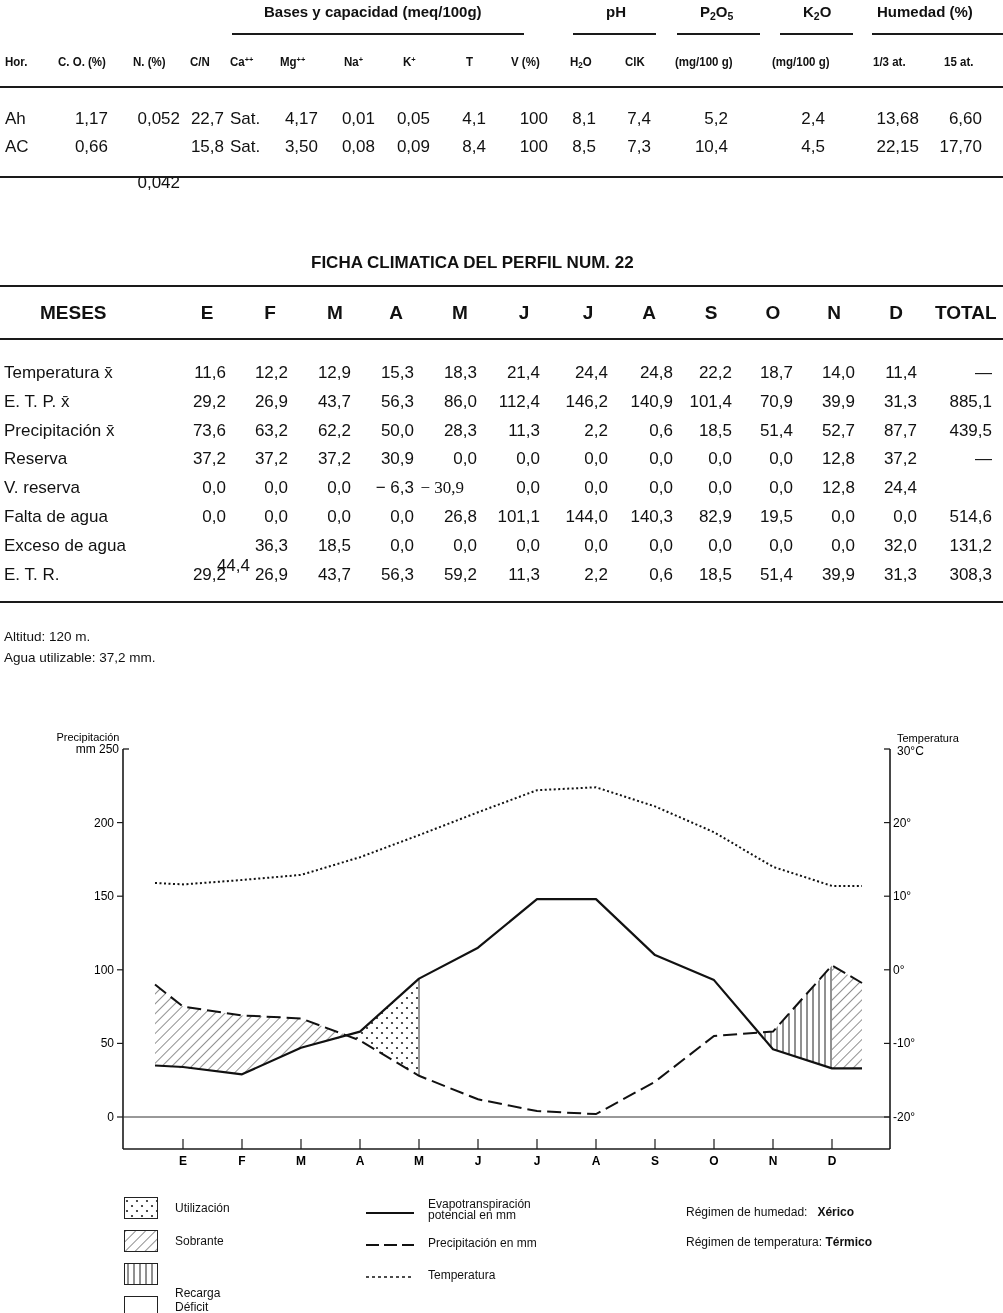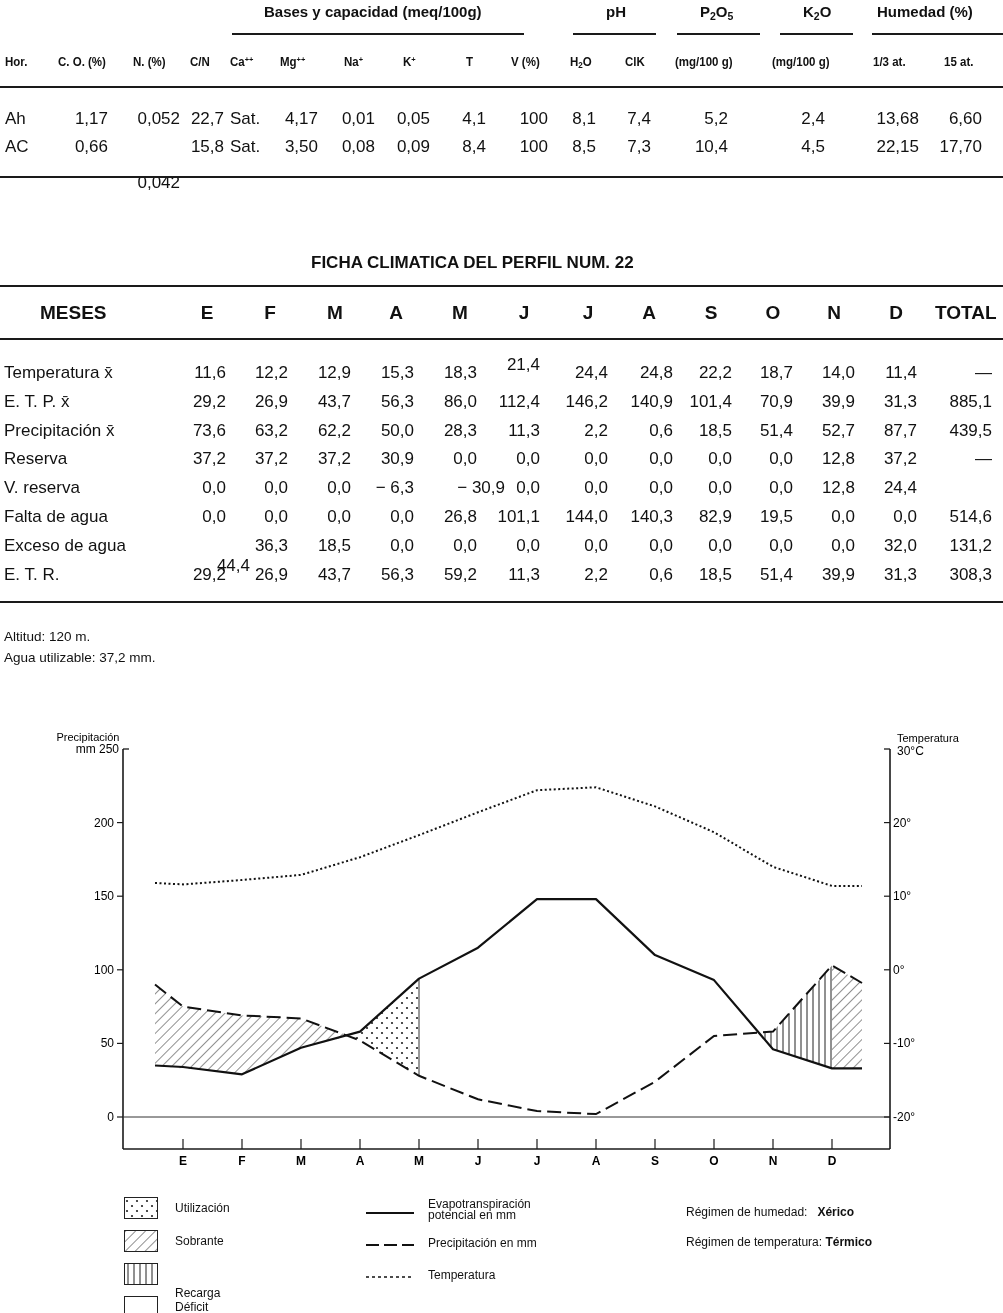--- a/index.html
+++ b/index.html
@@ -115,21 +115,21 @@
   <div class="rule" style="left:0;width:1003px;top:338px;"></div>
 
   <div id="climate-rows">
       <div>
         <div class="lbl" style="left: 4px; top: 363px;">Temperatura x̄</div>
         <div class="cell" style="top: 363px; right: 777px;">11,6</div>
         <div class="cell" style="top: 363px; right: 715px; margin-left: 24px;">12,2</div>
         <div class="cell" style="top: 363px; right: 652px;">12,9</div>
         <div class="cell" style="top: 363px; right: 589px;">15,3</div>
         <div class="cell" style="top: 363px; right: 526px;">18,3</div>
-        <div class="cell" style="top: 355px; right: 463px; text-align: center;">21,4</div>
+        <div class="cell" style="top: 363px; right: 463px; text-align: center;">21,4</div>
         <div class="cell" style="top: 363px; right: 395px;">24,4</div>
         <div class="cell" style="top: 363px; right: 330px;">24,8</div>
         <div class="cell" style="top: 363px; right: 271px;">22,2</div>
         <div class="cell" style="top: 363px; right: 210px;">18,7</div>
         <div class="cell" style="top: 363px; right: 148px;">14,0</div>
         <div class="cell" style="top: 363px; right: 86px;">11,4</div>
         <div class="cell" style="top: 363px; right: 11px;">—</div>
       </div>
       <div>
         <div class="lbl" style="left: 4px; top: 391.8px;">E. T. P. x̄</div>
@@ -178,21 +178,21 @@
         <div class="cell" style="top: 449.4px; right: 148px;">12,8</div>
         <div class="cell" style="top: 449.4px; right: 86px;">37,2</div>
         <div class="cell" style="top: 449.4px; right: 11px;">—</div>
       </div>
       <div>
         <div class="lbl" style="left: 4px; top: 478.2px;">V. reserva</div>
         <div class="cell" style="top: 478.2px; right: 777px;">0,0</div>
         <div class="cell" style="top: 478.2px; right: 715px;">0,0</div>
         <div class="cell" style="top: 478.2px; right: 652px;">0,0</div>
         <div class="cell" style="top: 478.2px; right: 589px;">− 6,3</div>
-        <div class="cell" style="top: 478.2px; right: 498px;">− 30,9</div>
+        <div class="cell" style="top: 478.2px; right: 539px; font-family: Liberation Serif, serif;">− 30,9</div>
         <div class="cell" style="top: 478.2px; right: 463px;">0,0</div>
         <div class="cell" style="top: 478.2px; right: 395px;">0,0</div>
         <div class="cell" style="top: 478.2px; right: 330px;">0,0</div>
         <div class="cell" style="top: 478.2px; right: 271px;">0,0</div>
         <div class="cell" style="top: 478.2px; right: 210px;">0,0</div>
         <div class="cell" style="top: 478.2px; right: 148px;">12,8</div>
         <div class="cell" style="top: 478.2px; right: 86px;">24,4</div>
         <div class="cell" style="top: 478.2px; right: 11px;"></div>
       </div>
       <div>

